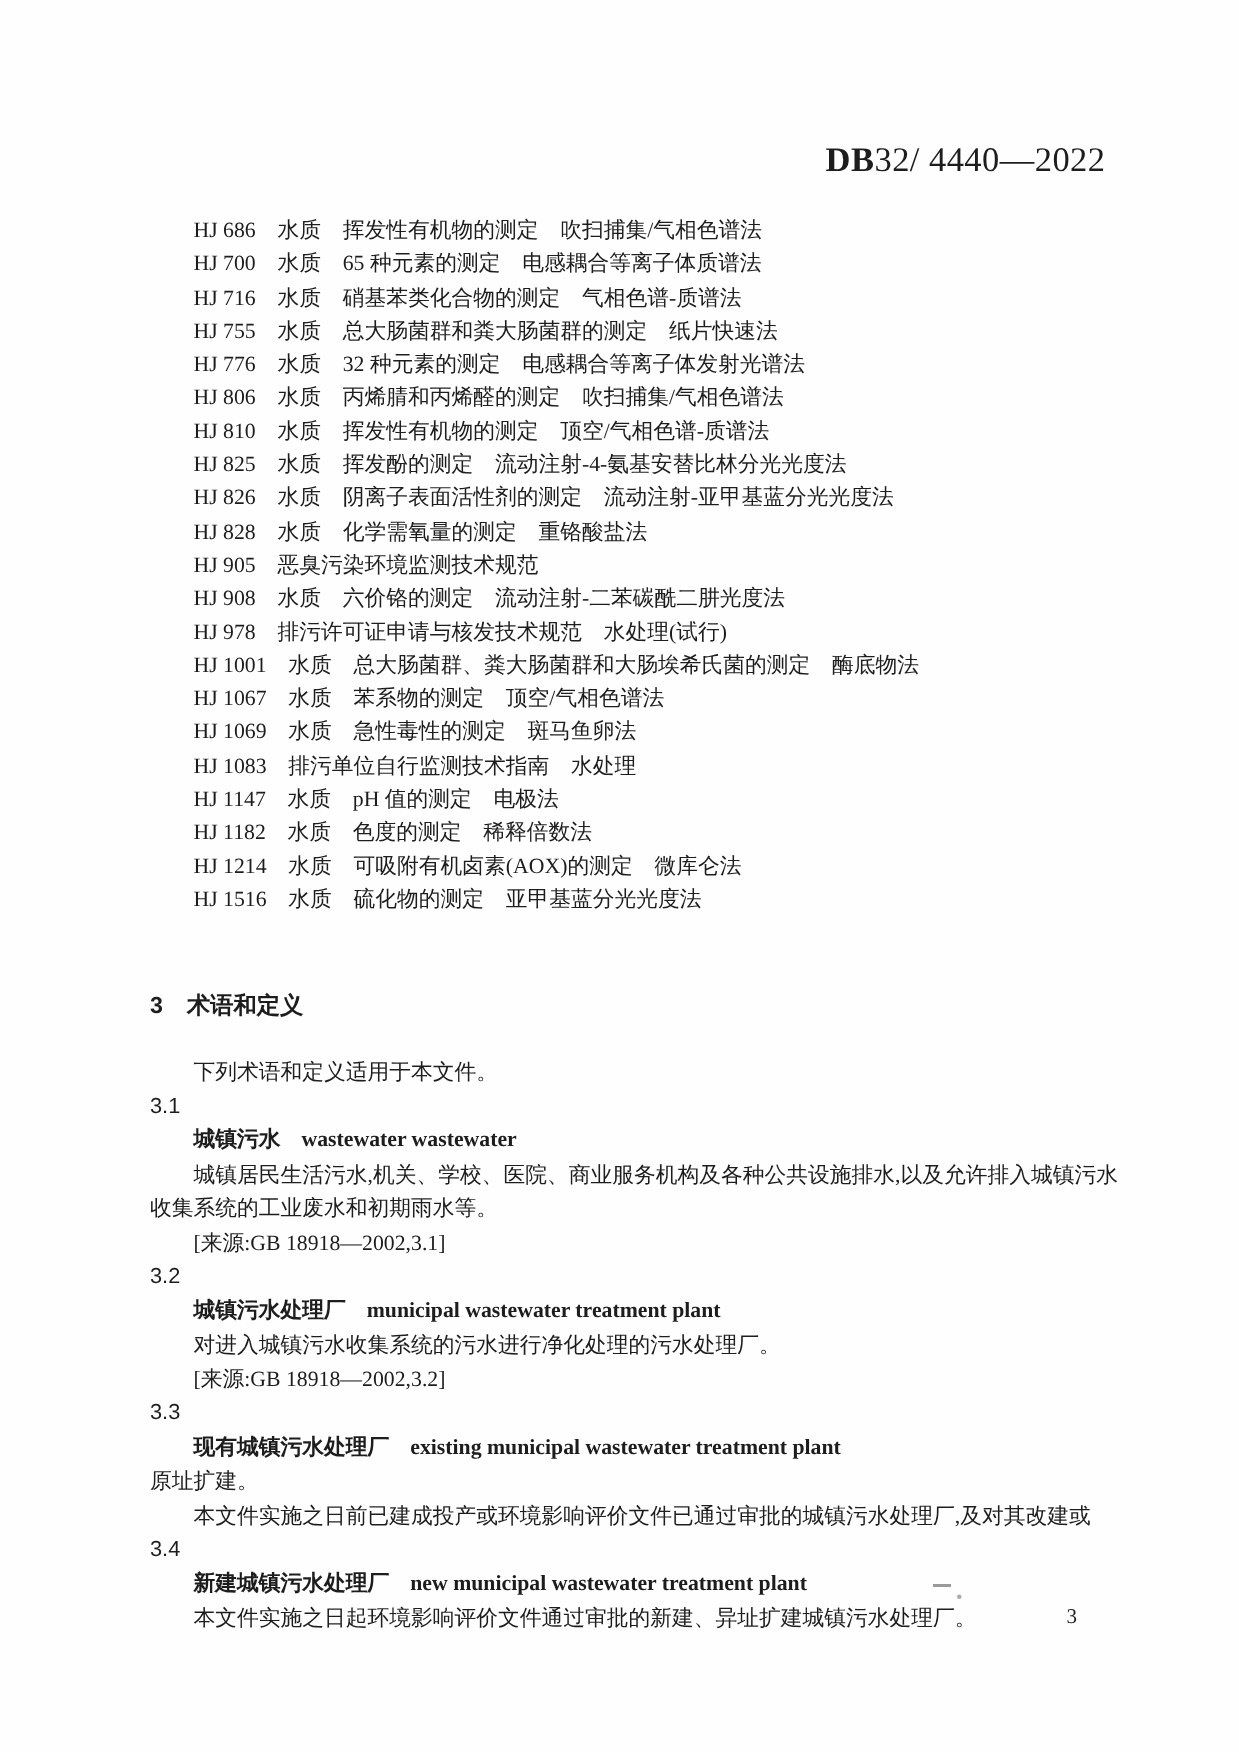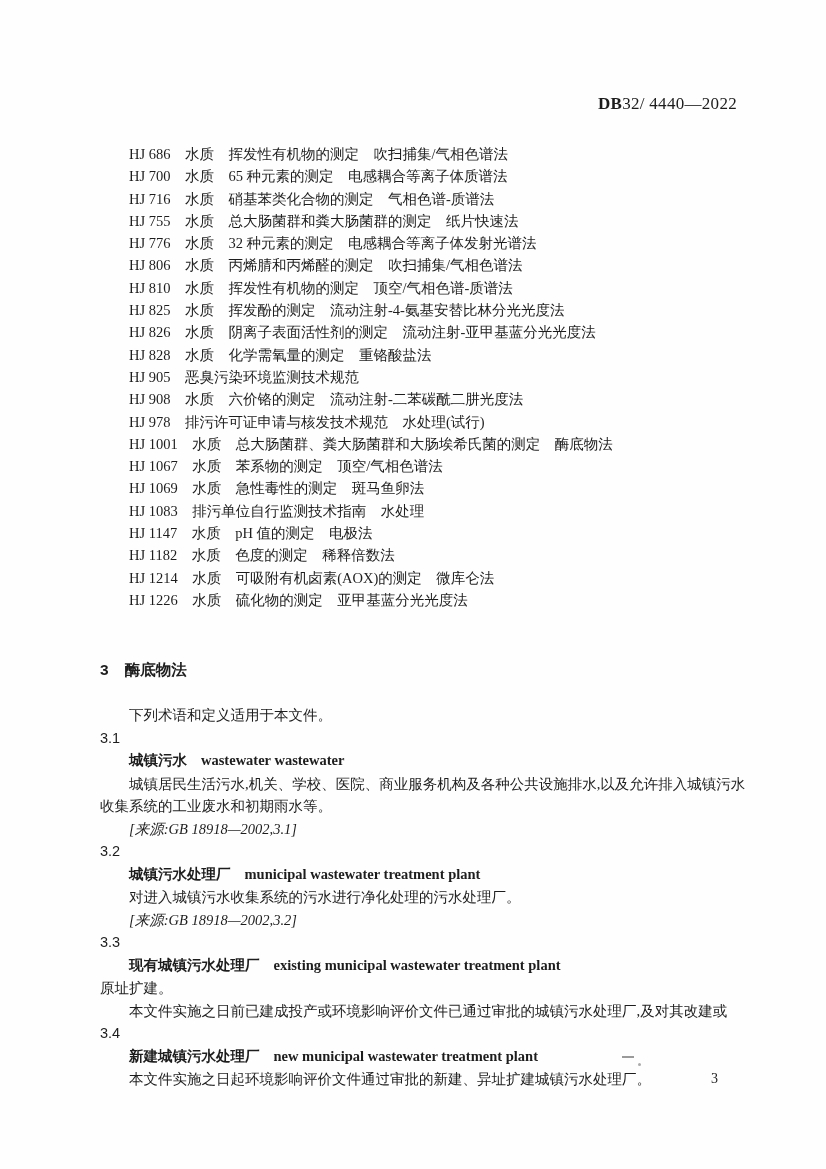--- a/index.html
+++ b/index.html
@@ -10,21 +10,21 @@
     height:1169px;
     background:#fefefe;
     font-family:"Liberation Serif","DejaVu Serif",serif;
     color:#1d1d1d;
     overflow:hidden;
   }
   .doc-code {
     position:absolute;
     top:94px;
     right:89px;
-    font-size:17px;
+    font-size:23px;
     letter-spacing:0.3px;
     white-space:nowrap;
   }
   .code-prefix { font-weight:bold; }
   .standards-list {
     position:absolute;
     top:143px;
     left:129px;
     font-size:14.5px;
     line-height:22.3px;
@@ -59,21 +59,21 @@
     font-weight:bold;
     white-space:nowrap;
   }
   .term-zh {
     font-family:Liberation Mono, monospace;
     margin-right:14px;
   }
   .term-en { font-family:"Liberation Serif","DejaVu Serif",serif; }
   .def-line { white-space:nowrap; }
   .def-first { text-indent:2em; }
-  .source-line { padding-left:2em; white-space:nowrap;font-style:italic; }
+  .source-line { padding-left:2em; white-space:nowrap; }
   .page-number {
     position:absolute;
     top:1071px;
     left:711px;
     font-size:14px;
   }
   .speck-dash {
     position:absolute; top:1056px; left:622px;
     width:12px; height:2px; background:#9a9a9a;
   }
@@ -103,25 +103,25 @@
       <div class="std-line">HJ 905　恶臭污染环境监测技术规范</div>
       <div class="std-line">HJ 908　水质　六价铬的测定　流动注射-二苯碳酰二肼光度法</div>
       <div class="std-line">HJ 978　排污许可证申请与核发技术规范　水处理(试行)</div>
       <div class="std-line">HJ 1001　水质　总大肠菌群、粪大肠菌群和大肠埃希氏菌的测定　酶底物法</div>
       <div class="std-line">HJ 1067　水质　苯系物的测定　顶空/气相色谱法</div>
       <div class="std-line">HJ 1069　水质　急性毒性的测定　斑马鱼卵法</div>
       <div class="std-line">HJ 1083　排污单位自行监测技术指南　水处理</div>
       <div class="std-line">HJ 1147　水质　pH 值的测定　电极法</div>
       <div class="std-line">HJ 1182　水质　色度的测定　稀释倍数法</div>
       <div class="std-line">HJ 1214　水质　可吸附有机卤素(AOX)的测定　微库仑法</div>
-      <div class="std-line">HJ 1226　水质　硫化物的测定　亚甲基蓝分光光度法</div>
+      <div class="std-line">HJ 1516　水质　硫化物的测定　亚甲基蓝分光光度法</div>
     </div>
 
   <div class="section-heading">
-    <span class="sec-num">3</span><span class="sec-title">酶底物法</span>
+    <span class="sec-num">3</span><span class="sec-title">术语和定义</span>
   </div>
 
   <div class="terms-area">
     <p class="intro">下列术语和定义适用于本文件。</p>
     <div id="terms-list">
         <div class="term-number">3.1</div>
         <div class="term-title"><span class="term-zh">城镇污水</span><span class="term-en">wastewater wastewater</span></div>
         <div class="def-line def-first">城镇居民生活污水,机关、学校、医院、商业服务机构及各种公共设施排水,以及允许排入城镇污水</div>
         <div class="def-line">收集系统的工业废水和初期雨水等。</div>
         <div class="source-line">[来源:GB 18918—2002,3.1]</div>

